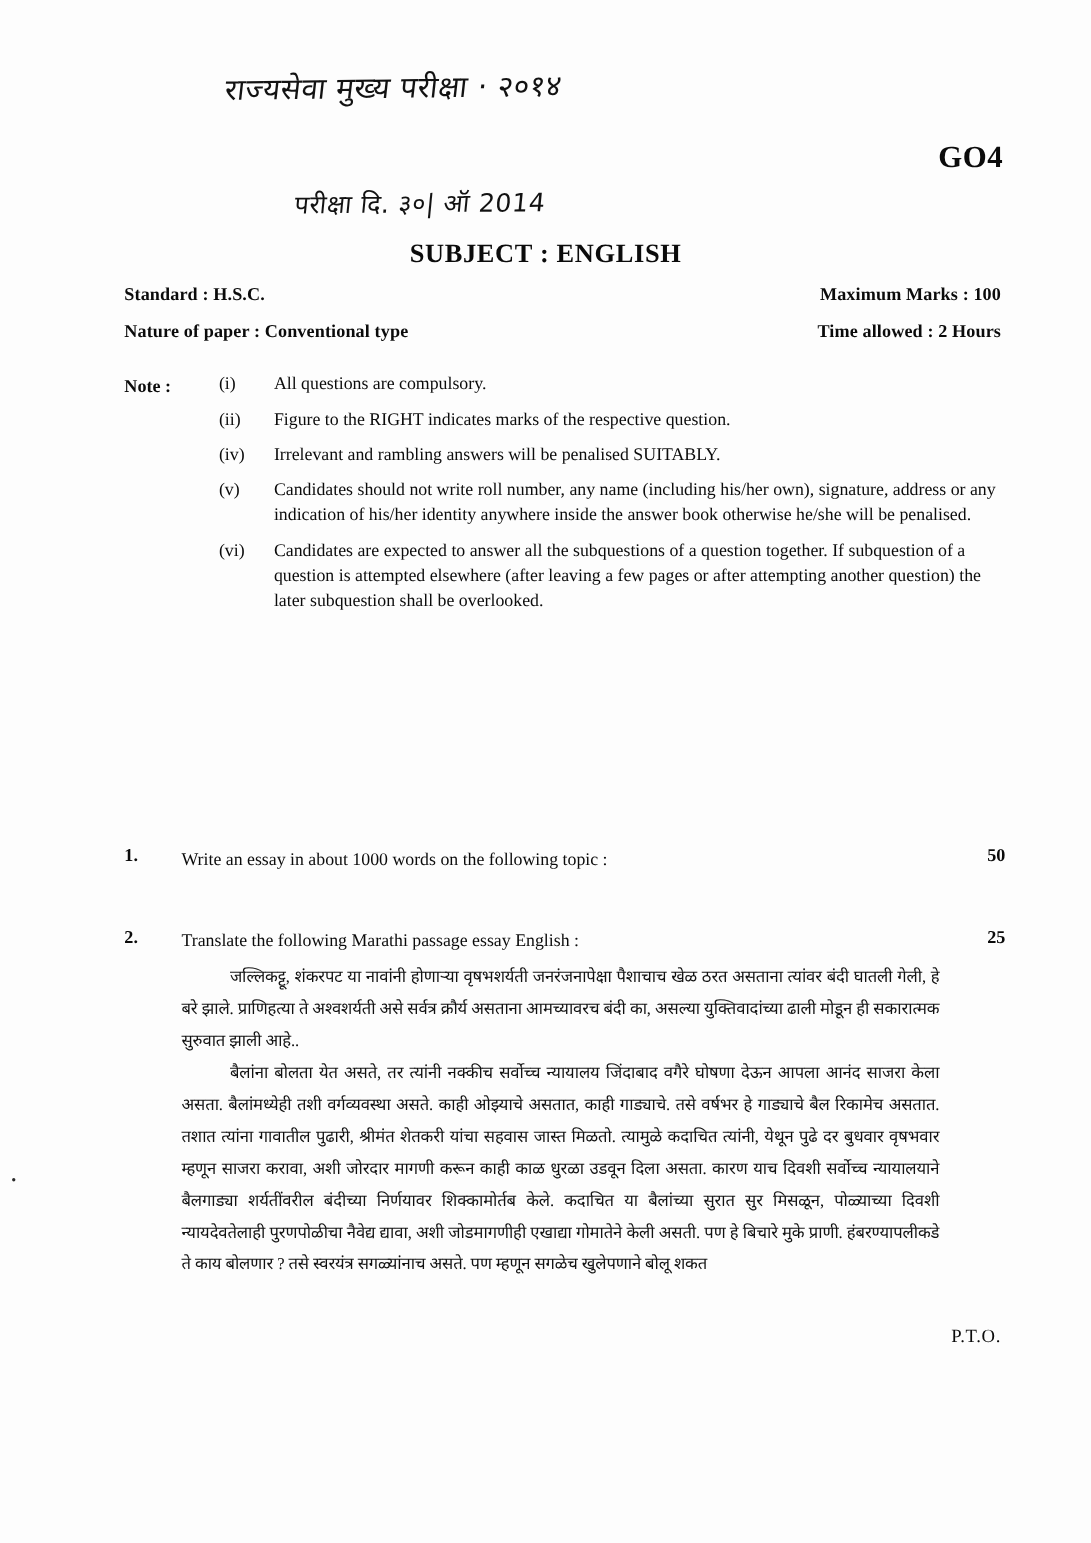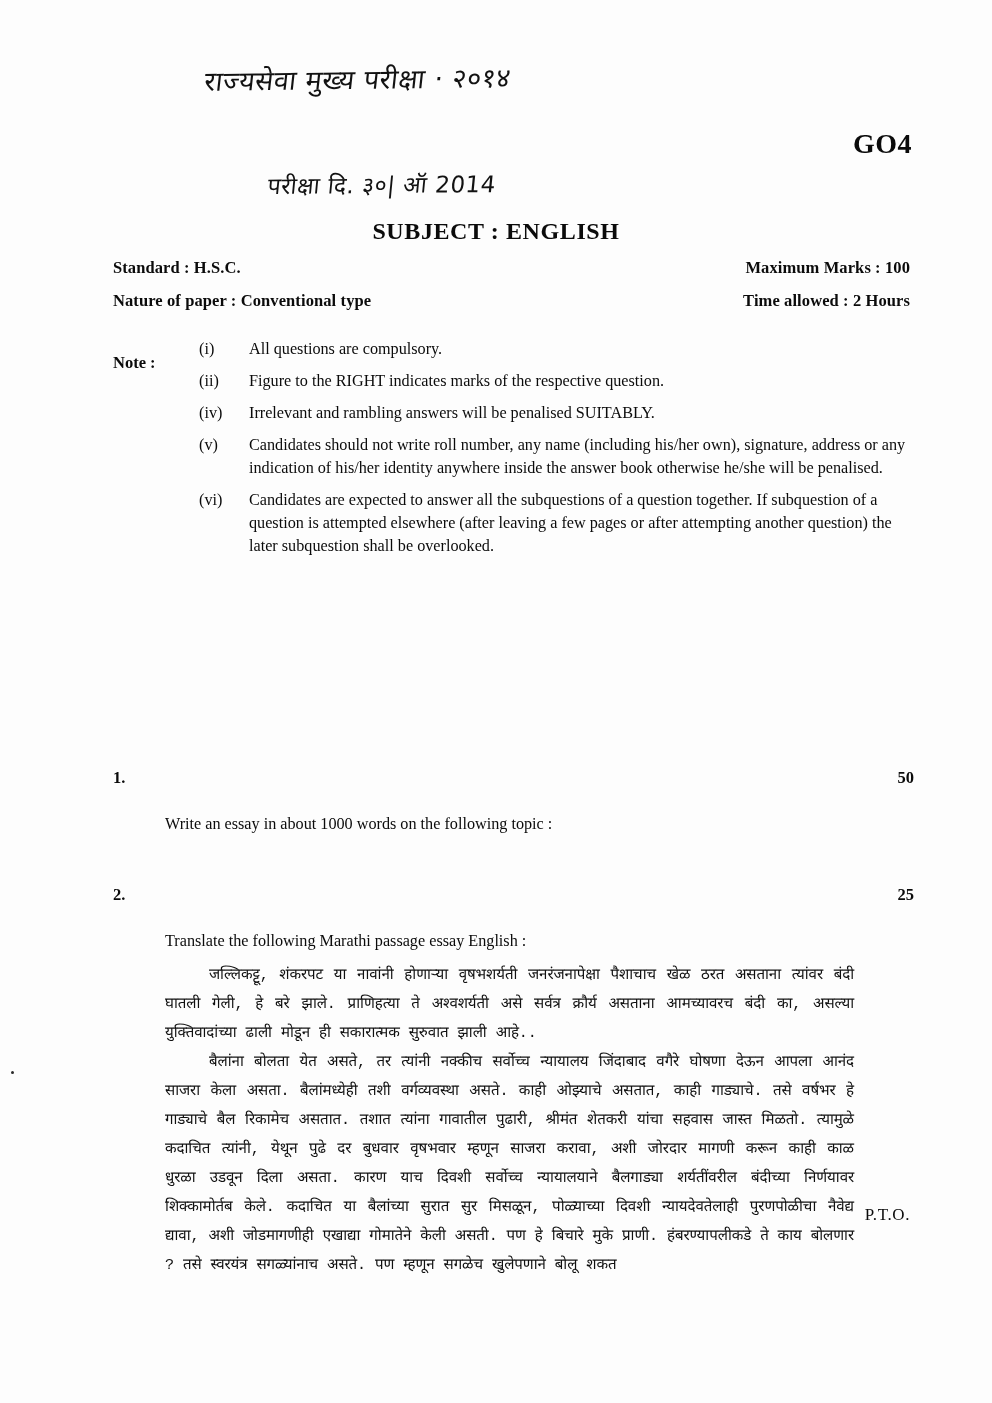--- a/index.html
+++ b/index.html
@@ -99,21 +99,20 @@
     top: 338px;
     font-size: 16.2px;
     line-height: 1.42;
   }
   .note-label {
     position: absolute;
     left: 0;
     top: 1px;
     font-weight: bold;
     font-size: 16.5px;
-    margin-top: 12px;
   }
   .note-list {
     margin-left: 86px;
   }
   .note-item {
     display: flex;
     margin-bottom: 9px;
   }
   .note-rn {
     width: 50px;
@@ -138,37 +137,36 @@
   }
   .q-num {
     width: 52px;
     flex: 0 0 52px;
     font-weight: bold;
     font-size: 16.5px;
   }
   .q-body {
     flex: 1 1 auto;
     padding-right: 14px;
-    margin-top: 43px;
   }
   .q-marks {
     width: 46px;
     flex: 0 0 46px;
     text-align: right;
     font-weight: bold;
     font-size: 16.5px;
   }
   .q-line { line-height: 1.62; }
 
   .q-gap { height: 48px; }
 
   
   .passage {
     margin-top: 7px;
-    font-family: Liberation Mono, monospace;
+    font-family: Liberation Serif, serif;
     font-size: 15.1px;
     line-height: 1.92;
     text-align: justify;
     text-justify: inter-word;
     color: #101010;
     letter-spacing: -0.1px;
   }
   .passage p { text-indent: 44px; }
   .passage p + p { margin-top: 0; }
 

